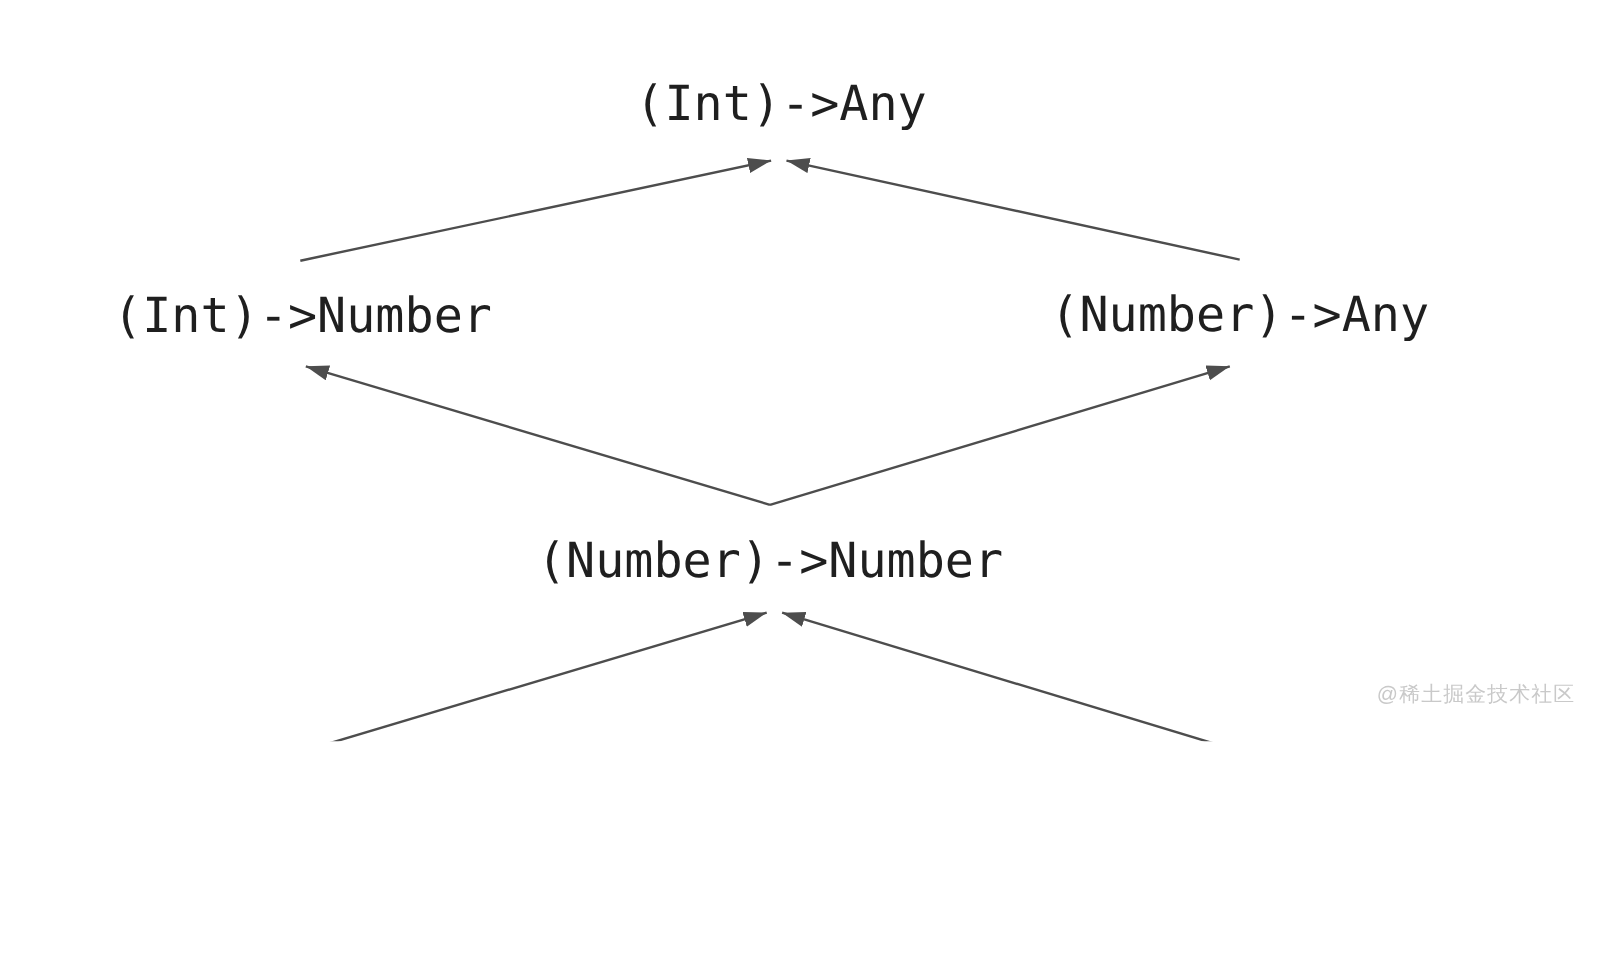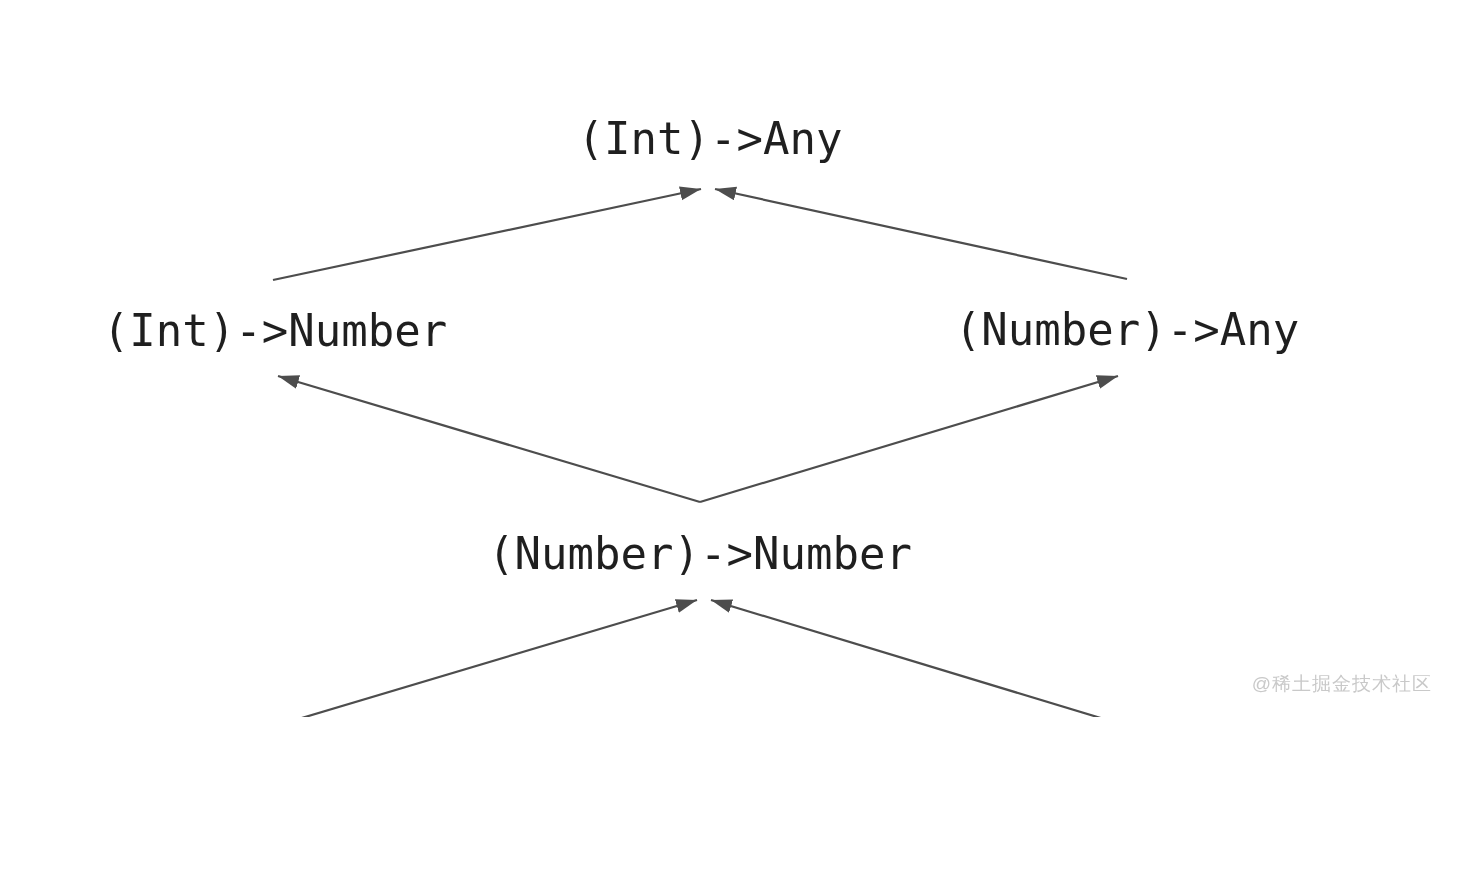--- a/index.html
+++ b/index.html
@@ -7,21 +7,20 @@
     padding: 0;
     background: #ffffff;
   }
   .stage {
     position: relative;
     width: 1458px;
     height: 674px;
     background: #ffffff;
     overflow: hidden;
     font-family: "DejaVu Sans Mono", "Liberation Mono", monospace;
-    margin-top: 43px;
   }
   .edges-layer {
     position: absolute;
     left: 0;
     top: 0;
     width: 1458px;
     height: 870px;
     pointer-events: none;
   }
   .edges-layer line {
@@ -39,21 +38,21 @@
   }
   .node-int-any        { left: 710px;  top: 95px;  }
   .node-int-number     { left: 275px;  top: 287px; text-align: right; }
   .node-number-any     { left: 1127px; top: 286px; }
   .node-number-number  { left: 700px;  top: 510px; }
   .node-any-number     { left: 275px;  top: 733px; }
   .node-number-int     { left: 1126px; top: 732px; }
   .watermark {
     position: absolute;
     right: 26px;
-    bottom: 20px;
+    bottom: 30px;
     color: #c9c9c9;
     font-size: 19px;
     font-family: "Liberation Sans", "DejaVu Sans", sans-serif;
     letter-spacing: 1px;
   }
 </style>
 </head>
 <body>
 
 <div class="stage">

